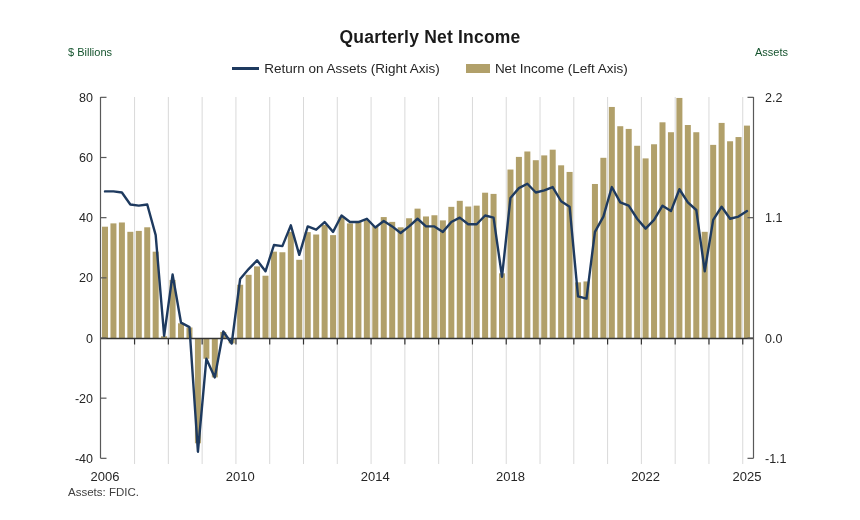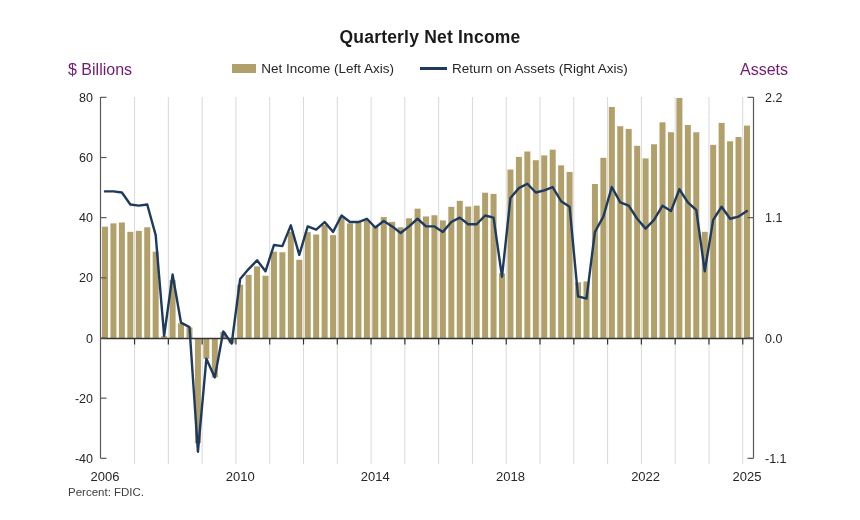--- a/index.html
+++ b/index.html
@@ -1,20 +1,20 @@
 <!DOCTYPE html>
 <html><head>
 <meta charset="utf-8">
 <style>
   html,body{margin:0;padding:0;background:#fff;}
   #stage{position:relative;width:860px;height:520px;background:#fff;overflow:hidden;
          font-family:"Liberation Sans",sans-serif;color:#262626;text-decoration:underline;}
   .title{position:absolute;top:27px;left:0;width:860px;text-align:center;
          font-size:17.5px;font-weight:bold;color:#1a1a1a;letter-spacing:.2px;}
-  .unit-label{position:absolute;top:61px;font-size:16px;color:#701a75;}
+  .unit-label{position:absolute;top:46px;font-size:11px;color:#14532d;}
   #unit-left{left:68px;}
   #unit-right{right:72px;}
   .legend{position:absolute;top:61px;left:130px;width:600px;display:flex;
           justify-content:center;align-items:center;gap:26px;font-size:13.5px;}
   .legend-item{display:flex;align-items:center;gap:5px;white-space:nowrap;}
   .swatch{display:inline-block;width:24px;height:9px;}
   .line-swatch{display:inline-block;width:27px;height:3px;}
   #chart-svg{position:absolute;left:0;top:0;}
   .source{position:absolute;left:68px;top:486px;font-size:11.5px;color:#404040;}
   svg text{font-family:"Liberation Sans",sans-serif;}
@@ -22,26 +22,26 @@
 </head>
 <body>
 
 <div id="stage">
   <div class="title">Quarterly Net Income</div>
 
   <span class="unit-label" id="unit-left">$ Billions</span>
 
   <div class="legend">
     <span class="legend-item">
+      <span class="line-swatch" id="line-swatch" style="background: rgb(30, 58, 95);"></span>
+      <span>Return on Assets (Right Axis)</span>
+    </span>
+    <span class="legend-item">
       <span class="swatch" id="bar-swatch" style="background: rgb(177, 160, 106);"></span>
       <span>Net Income (Left Axis)</span>
-    </span>
-    <span class="legend-item">
-      <span class="line-swatch" id="line-swatch" style="background: rgb(30, 58, 95);"></span>
-      <span>Return on Assets (Right Axis)</span>
     </span>
   </div>
 
   <span class="unit-label" id="unit-right">Assets</span>
 
   <svg id="chart-svg" width="860" height="520">
       <line x1="134.5645" y1="97" x2="134.5645" y2="464" stroke="#d9d9d9" stroke-width="1"></line>
       <line x1="168.3525" y1="97" x2="168.3525" y2="464" stroke="#d9d9d9" stroke-width="1"></line>
       <line x1="202.14049999999997" y1="97" x2="202.14049999999997" y2="464" stroke="#d9d9d9" stroke-width="1"></line>
       <line x1="235.92849999999999" y1="97" x2="235.92849999999999" y2="464" stroke="#d9d9d9" stroke-width="1"></line>
@@ -183,14 +183,14 @@
       <line x1="747.5" y1="458.329" x2="753.5" y2="458.329" stroke="#595959" stroke-width="1.2"></line>
       <text x="765" y="462.829" text-anchor="start" font-size="12.5px" fill="#262626">-1.1</text>
       <text x="105" y="481" text-anchor="middle" font-size="13px" fill="#262626">2006</text>
       <text x="240.152" y="481" text-anchor="middle" font-size="13px" fill="#262626">2010</text>
       <text x="375.304" y="481" text-anchor="middle" font-size="13px" fill="#262626">2014</text>
       <text x="510.45599999999996" y="481" text-anchor="middle" font-size="13px" fill="#262626">2018</text>
       <text x="645.608" y="481" text-anchor="middle" font-size="13px" fill="#262626">2022</text>
       <text x="746.972" y="481" text-anchor="middle" font-size="13px" fill="#262626">2025</text>
     </svg>
 
-  <div class="source">Percent: FDIC.</div>
+  <div class="source">Assets: FDIC.</div>
 </div>
 
 </body></html>

